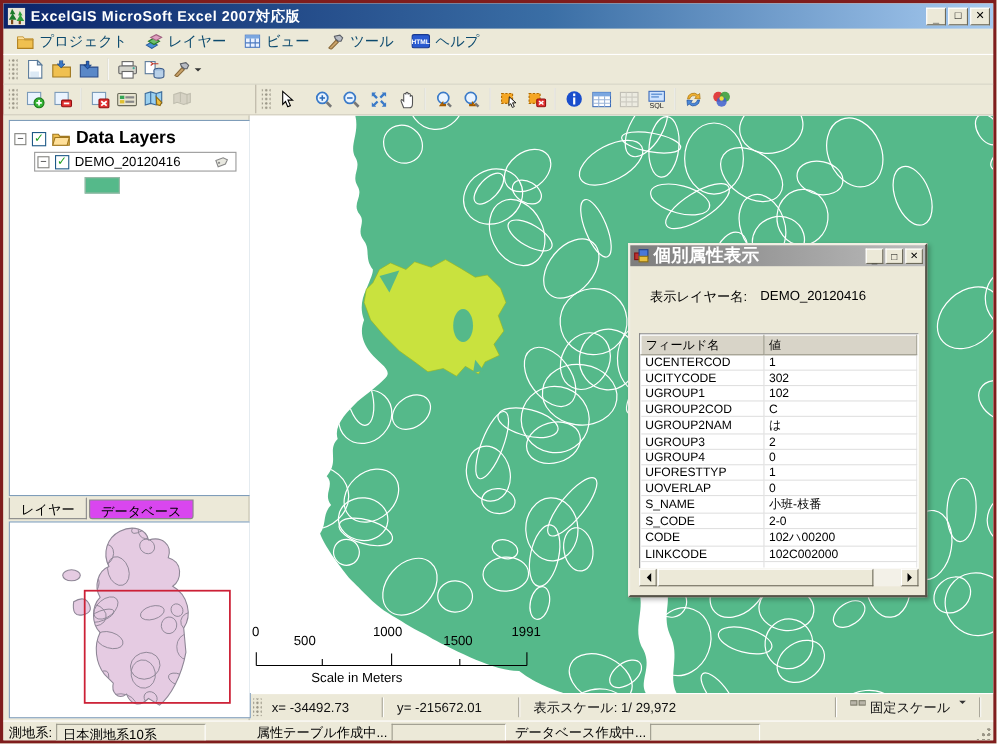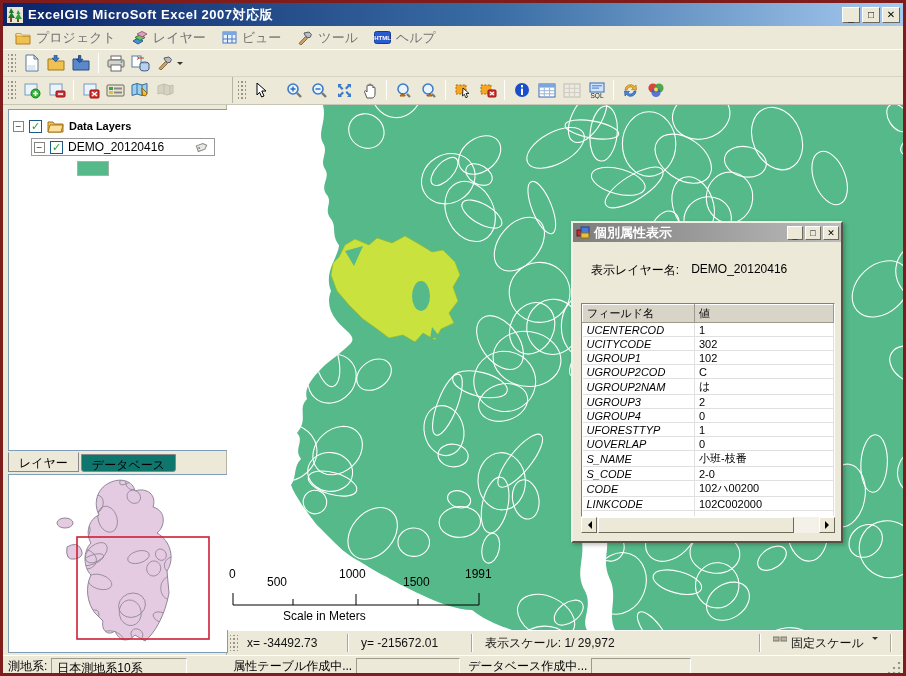--- a/index.html
+++ b/index.html
@@ -7,42 +7,42 @@
   .window { position:relative; width:906px; height:676px; background:#ece9d8; border:3px solid #7f1d1d; overflow:hidden; }
 
   
   .titlebar { height:23px; background:linear-gradient(to right,#0a246a,#3a6ea5 55%,#a6caf0); display:flex; align-items:center; padding:0 3px 0 4px; }
   .titlebar .ttl { color:#fff; font-weight:bold; font-size:13px; flex:1; margin-left:5px; letter-spacing:.5px; white-space:nowrap; overflow:hidden; }
   .winbtn { width:18px; height:16px; background:#ece9d8; border:1px solid; border-color:#fff #6d6a5a #6d6a5a #fff; margin-left:2px; display:flex; align-items:center; justify-content:center; font-size:10px; font-weight:bold; color:#000; line-height:1; }
   .appicon { width:16px; height:16px; display:block; }
 
   
   .menubar { height:24px; display:flex; align-items:center; gap:4px; padding-left:8px; border-bottom:1px solid #fff; }
-  .menuitem { display:flex; align-items:center; gap:5px; padding:2px 8px 2px 4px; font-size:13px; color:#737373; cursor:default; }
+  .menuitem { display:flex; align-items:center; gap:5px; padding:2px 8px 2px 4px; font-size:13px; color:#0c4a6e; cursor:default; }
 
   
   .toolbar { display:flex; align-items:center; height:26px; padding-left:2px; }
   .tb1 { height:27px; border-bottom:1px solid #d8d4c8; }
   .grip { width:8px; height:20px; margin:0 3px; background:radial-gradient(circle at 50% 50%, #9a9687 1px, transparent 1.2px); background-size:4px 4px; background-position:center; }
   .tbtn { width:25px; height:23px; display:flex; align-items:center; justify-content:center; }
   .tsep { width:1px; height:20px; background:#aaa79a; border-right:1px solid #fff; margin:0 4px; }
   .tbrow { display:flex; height:28px; border-bottom:1px solid #c9c5b6; }
   .tb2left { width:230px; border-right:1px solid #b8b4a4; }
 
   
   .content { display:flex; height:550px; }
   .leftcol { width:230px; position:relative; background:#ece9d8; border-right:1px solid #b8b4a4; }
   .treebox { position:absolute; left:5px; top:4px; width:220px; height:342px; background:#fff; border:1px solid #7f9db9; overflow:hidden; padding:6px 4px; }
   .trow { display:flex; align-items:center; gap:5px; font-size:12px; height:20px; }
   .expander { width:11px; height:11px; border:1px solid #848480; background:#fff; font-size:10px; line-height:9px; text-align:center; color:#333; flex:0 0 auto; }
   .cbx { width:13px; height:13px; border:1px solid #1d5987; background:#fff; font-size:11px; line-height:11px; text-align:center; color:#21a121; flex:0 0 auto; }
   .layer-row { margin-left:18px; border:1px solid #9a9a9a; padding:1px 4px 1px 2px; display:flex; align-items:center; gap:5px; width:184px; background:#fff; }
   .swatch { margin-left:64px; margin-top:3px; width:32px; height:15px; border:1px solid #9db8a8; }
   .tabsrow { position:absolute; left:5px; top:346px; display:flex; align-items:flex-end; height:21px; font-size:12px; }
-  .tab { padding:2px 10px 3px 10px; border:1px solid #888; background:#0f766e;margin-top:28px; }
+  .tab { padding:2px 10px 3px 10px; border:1px solid #888; background:#d946ef;margin-top:28px; }
   .tab.active { border-top:none; border-color:#888; background:#ece9d8; height:20px; }
   .tab.idle { height:18px; margin-left:2px; border-radius:0 0 3px 3px; }
   .ovbox { position:absolute; left:5px; top:369px; width:220px; height:179px; background:#fff; border:1px solid #7f9db9; }
 
   .rightcol { flex:1; display:flex; flex-direction:column; }
   .maparea { position:relative; width:676px; height:525px; background:#fff; overflow:hidden; }
   .mapstatus { height:25px; background:#ece9d8; border-top:1px solid #fff; display:flex; align-items:center; font-size:12px; color:#111; }
   .mssep { width:2px; height:18px; border-left:1px solid #aaa79a; border-right:1px solid #fff; margin:0 6px; }
   .msitem { padding:0 6px; white-space:nowrap; }
 
@@ -60,28 +60,28 @@
        radial-gradient(circle at 11px 6px,#9a9687 1.4px,transparent 1.6px),
        radial-gradient(circle at 6px 11px,#9a9687 1.4px,transparent 1.6px),
        radial-gradient(circle at 11px 1px,#9a9687 1.4px,transparent 1.6px),
        radial-gradient(circle at 1px 11px,#9a9687 1.4px,transparent 1.6px),
        radial-gradient(circle at 6px 6px,#9a9687 1.4px,transparent 1.6px); }
   .bottomedge { height:5px; background:linear-gradient(to bottom,#8a887c,#3f3e37); }
 
   
   .dialog { position:absolute; left:568px; top:218px; width:272px; height:322px; background:#ece9d8; border:2px solid; border-color:#f2efe4 #565349 #565349 #f2efe4; box-shadow:2px 2px 4px rgba(0,0,0,.25); }
   .dlgtitle { height:19px; background:linear-gradient(to right,#7d7d7d,#bcbcbc); display:flex; align-items:center; padding:0 2px 0 3px; }
-  .dlgtitle .ttl { color:#fff; font-weight:bold; font-size:13px; flex:1; margin-left:4px; }
+  .dlgtitle .ttl { color:#fff; font-weight:bold; font-size:16px; flex:1; margin-left:4px; }
   .dlgbtn { width:16px; height:14px; background:#ece9d8; border:1px solid; border-color:#fff #6d6a5a #6d6a5a #fff; margin-left:2px; font-size:9px; font-weight:bold; display:flex; align-items:center; justify-content:center; }
   .dlglabelrow { display:flex; gap:12px; padding:20px 0 0 18px; font-size:12px; }
   .attr-table-wrap { position:absolute; left:8px; top:80px; width:254px; height:214px; border:1px solid; border-color:#808080 #fff #fff #808080; background:#fff; overflow:hidden; }
   table.attr { border-collapse:collapse; width:100%; font-size:11px; }
   table.attr th { background:#d8d4c8; border-right:1px solid #9c9a8c; border-bottom:1px solid #9c9a8c; border-top:1px solid #fff; border-left:1px solid #fff; text-align:left; font-weight:normal; padding:1px 4px; height:16px; }
   table.attr td { border-right:1px solid #e0e0e0; border-bottom:1px solid #e0e0e0; padding:0 4px; height:14px; white-space:nowrap; }
-  td.fld { width:112px;font-style:italic; }
+  td.fld { width:112px; }
   .hscroll { position:absolute; left:8px; bottom:8px; width:254px; height:16px; background:#f3f1e8; display:flex; }
   .harrow { width:16px; height:16px; background:#ece9d8; border:1px solid; border-color:#fff #6d6a5a #6d6a5a #fff; display:flex; align-items:center; justify-content:center; }
   .hthumb { height:16px; flex:0 0 196px; background:#ece9d8; border:1px solid; border-color:#fff #6d6a5a #6d6a5a #fff; margin-left:1px; }
   .tri { width:0; height:0; border:4px solid transparent; }
   .tri.left { border-right-color:#000; margin-left:-3px; }
   .tri.right { border-left-color:#000; margin-right:-3px; }
   .caret { width:0;height:0;border:3px solid transparent;border-top-color:#333;margin-left:4px;margin-top:3px; }
   .icon { display:block; }
 </style>
 </head>
@@ -357,21 +357,21 @@
 
     <div class="leftcol">
       <div class="treebox">
         <div class="trow">
           <span class="expander">−</span>
           <span class="cbx">✓</span>
           <svg width="17" height="13" viewBox="0 0 17 13">
               <path d="M1 2 h5 l1.5 2 H16 v8 H1 Z" fill="#f0c050" stroke="#a07820"></path>
               <path d="M3 5 h13 l-2 7 H1 Z" fill="#ffe09a" stroke="#a07820"></path>
             </svg>
-          <b style="font-size:11px">Data Layers</b>
+          <b style="font-size:16px">Data Layers</b>
         </div>
         <div class="trow" style="height:22px">
           <div class="layer-row">
             <span class="expander">−</span>
             <span class="cbx">✓</span>
             <span style="flex:1">DEMO_20120416</span>
             <svg width="16" height="14" viewBox="0 0 16 14">
                 <g transform="rotate(-20 8 7)">
                   <path d="M3 4 h7 l3 3 -3 3 H3 Z" fill="#e8e8e0" stroke="#888"></path>
                   <circle cx="5" cy="7" r="1" fill="#888"></circle>

